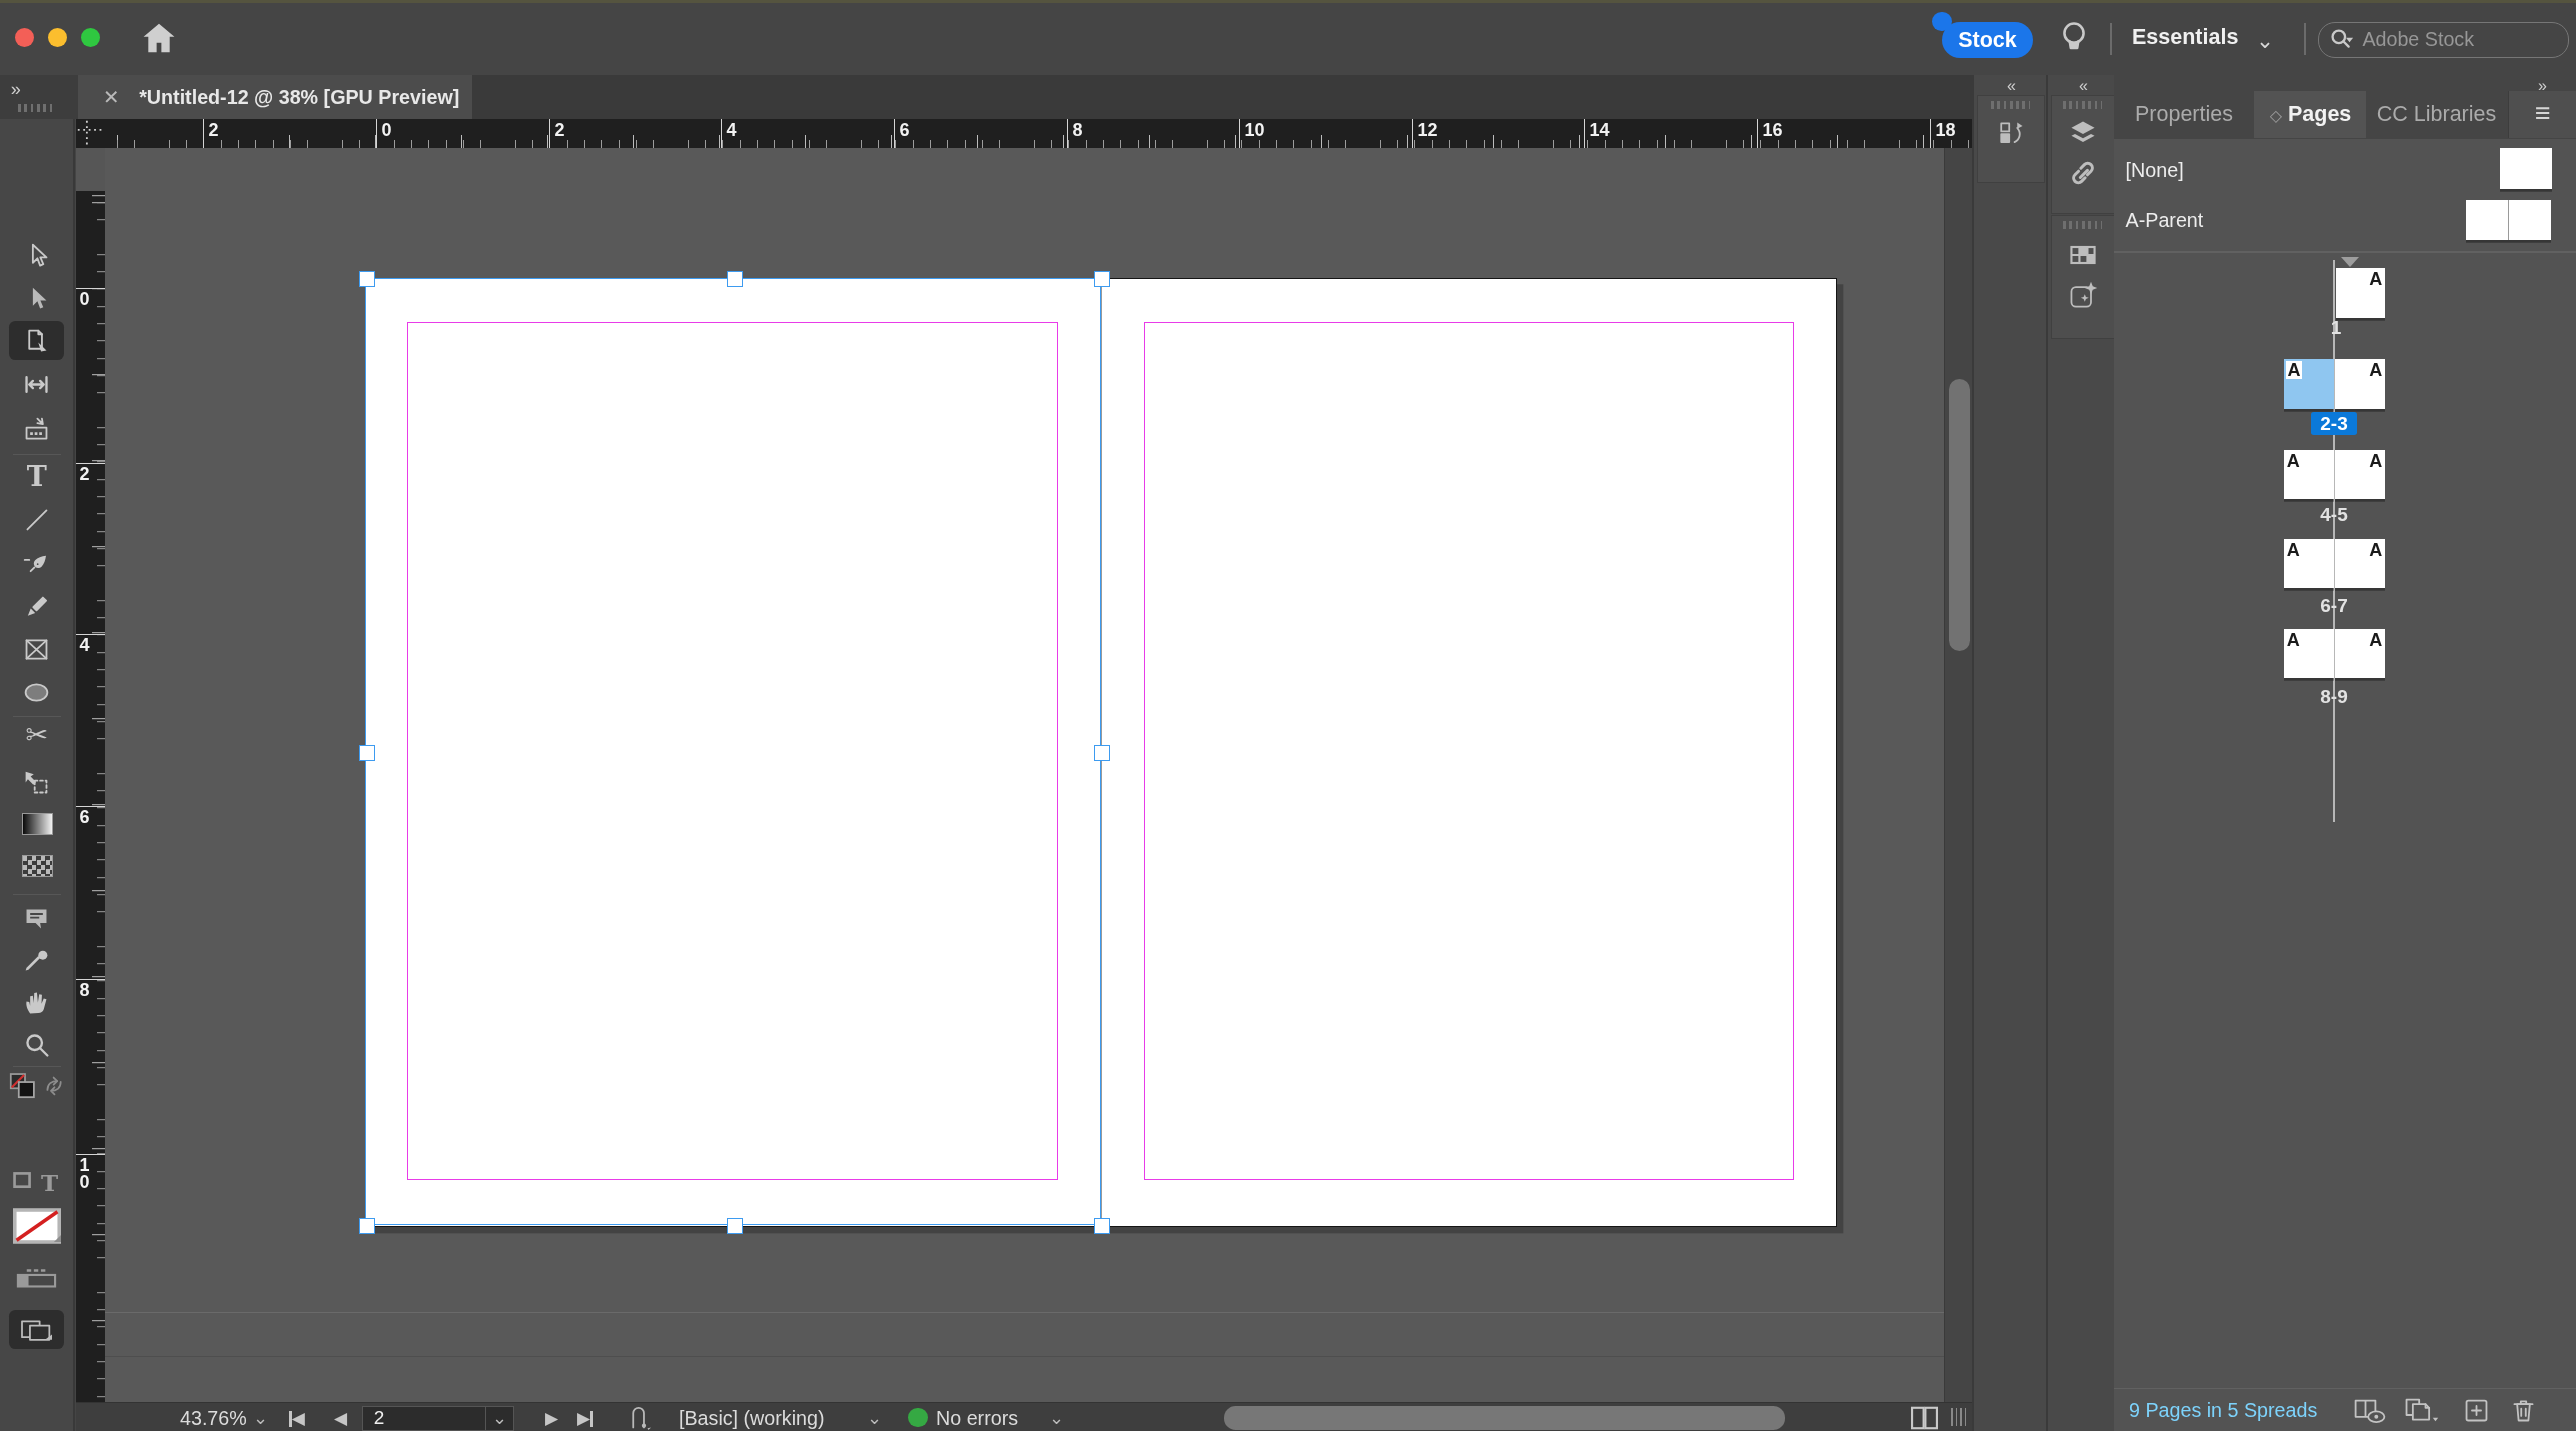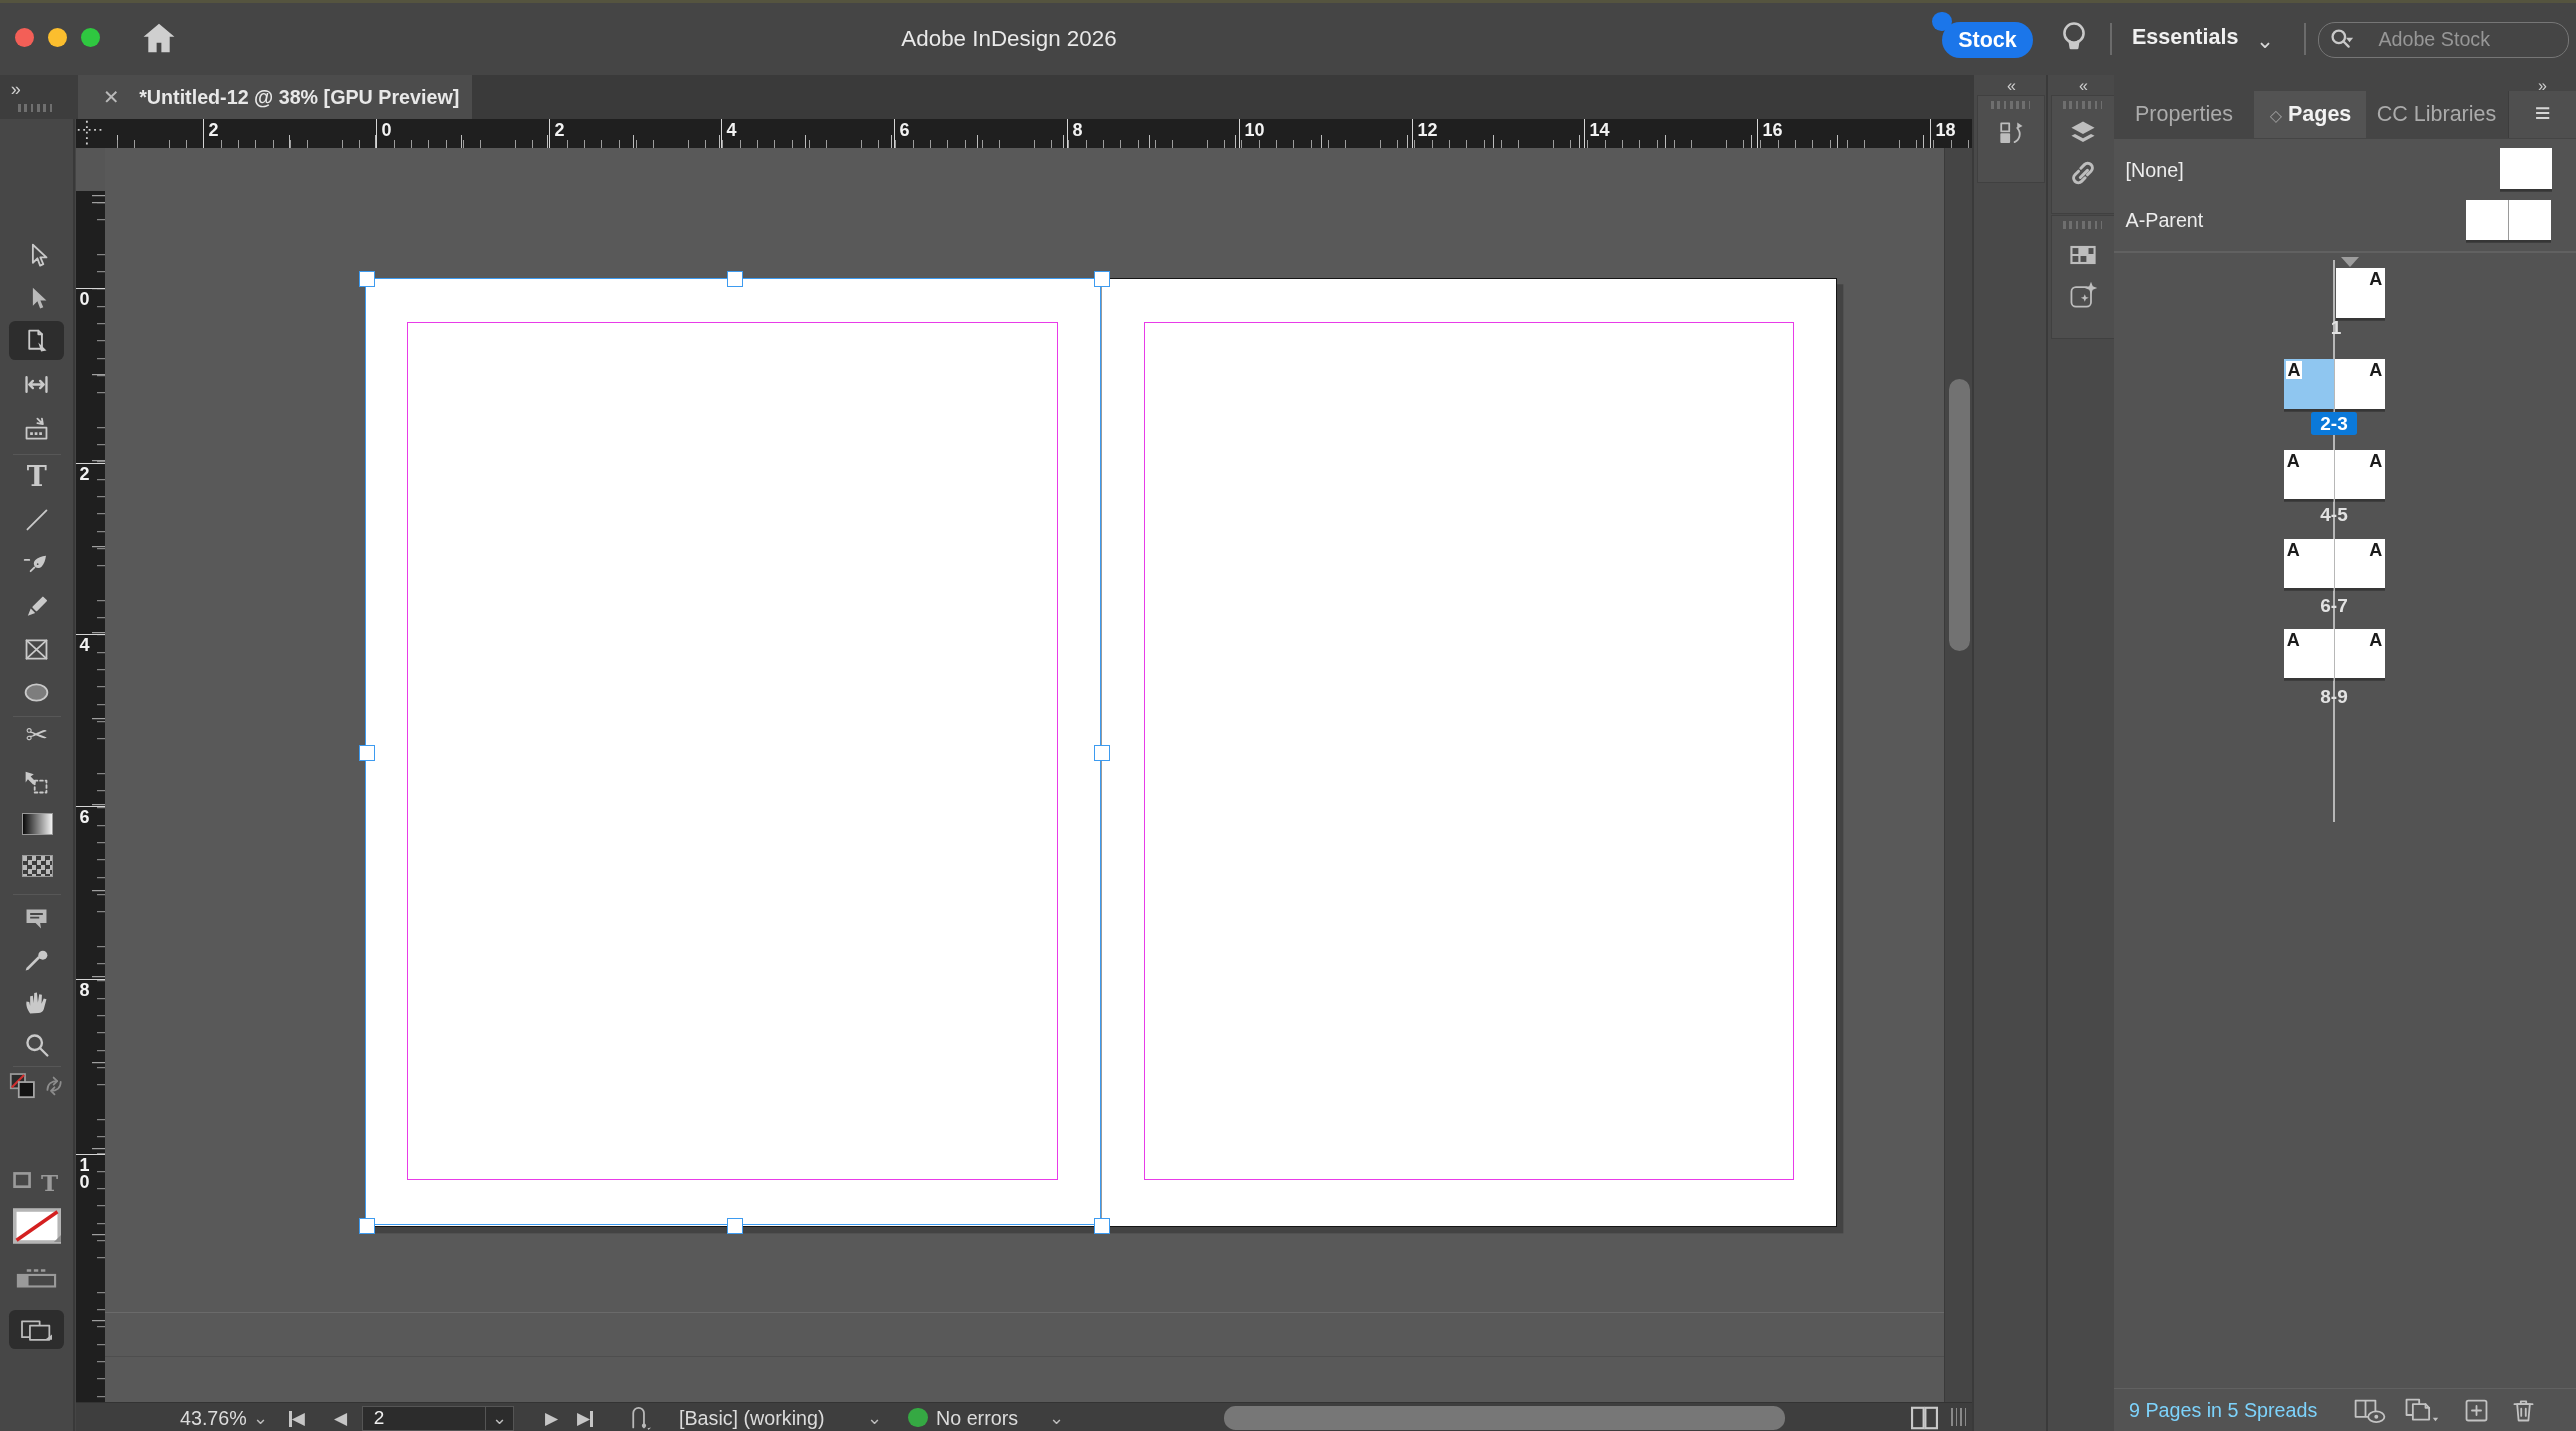--- a/index.html
+++ b/index.html
@@ -15,21 +15,21 @@
   #titlebar{left:0;top:2.7px;width:2576px;height:72px;background:#454545;}
   .light{width:19px;height:19px;border-radius:50%;top:25px;}
   #title-text{top:23px;width:626px;text-align:center;color:#e9e9e9;font-size:22.4px;}
   #share-btn{left:1942px;top:19px;width:91px;height:36px;background:#1b76ea;border-radius:18px;
              color:#fff;font-size:21.5px;font-weight:bold;text-align:center;line-height:36px;}
   #share-bubble{left:1932px;top:9px;width:19.7px;height:19.7px;border-radius:50%;background:#1b76ea;}
   .tb-sep{top:20.6px;width:1.8px;height:32px;background:#6b6b6b;}
   #workspace{left:2132px;top:22.4px;color:#f0f0f0;font-size:21.5px;font-weight:bold;}
   #workspace-chevron{left:2256px;top:25px;color:#d8d8d8;font-size:21.5px;}
   #stock-search{left:2318px;top:19px;width:249px;height:34px;border:1.8px solid #767676;border-radius:17px;
-                background:transparent;display:flex;align-items:center;gap:16px;}
+                background:transparent;display:flex;align-items:center;}
   #stock-search input{background:transparent;border:none;outline:none;color:#c9c9c9;font-size:19.7px;width:170px;
                 font-family:"Liberation Sans",sans-serif;}
   #stock-search input::placeholder{color:#979797;}
 
   
   #tabbar-left{left:0;top:75px;width:78px;height:44px;background:#3d3d3d;color:#cfcfcf;}
   #tab-strip{left:78px;top:75px;width:1894px;height:44px;background:#3a3a3a;}
   #doc-tab{left:0;top:0;width:394px;height:44px;background:#4c4c4c;color:#e8e8e8;font-size:19.7px;font-weight:bold;
            display:flex;align-items:center;}
   #doc-tab .close{color:#b9b9b9;font-weight:normal;font-size:19.7px;margin:0 19.7px 0 25px;}
@@ -123,21 +123,20 @@
 
   <div class="abs" id="titlebar">
     <div class="abs light" style="left:15px;background:#f35f57"></div>
     <div class="abs light" style="left:48px;background:#fbbe2e"></div>
     <div class="abs light" style="left:81px;background:#2fc840"></div>
     <span class="abs" style="left:140px;top:16px">
       <svg width="38" height="38" viewBox="0 0 32 32">
           <path d="M16 4L3 15h4v13h7v-8h4v8h7V15h4z" fill="#cfcfcf"></path>
         </svg>
     </span>
-    <div class="abs" id="title-text" style="left:696px">Adobe InDesign 2026</div>
 
     <div class="abs" id="share-bubble"></div>
     <div class="abs" id="share-btn">Stock</div>
     <span class="abs" style="left:2057px;top:16px">
       <svg width="34" height="41" viewBox="0 0 32 38" class="ico" style="stroke-width:2.4">
         <circle cx="16" cy="13" r="9"></circle>
           <path d="M12 21l1 6h6l1-6" fill="#c9c9c9"></path>
         </svg>
     </span>
     <div class="abs tb-sep" style="left:2110px"></div>

